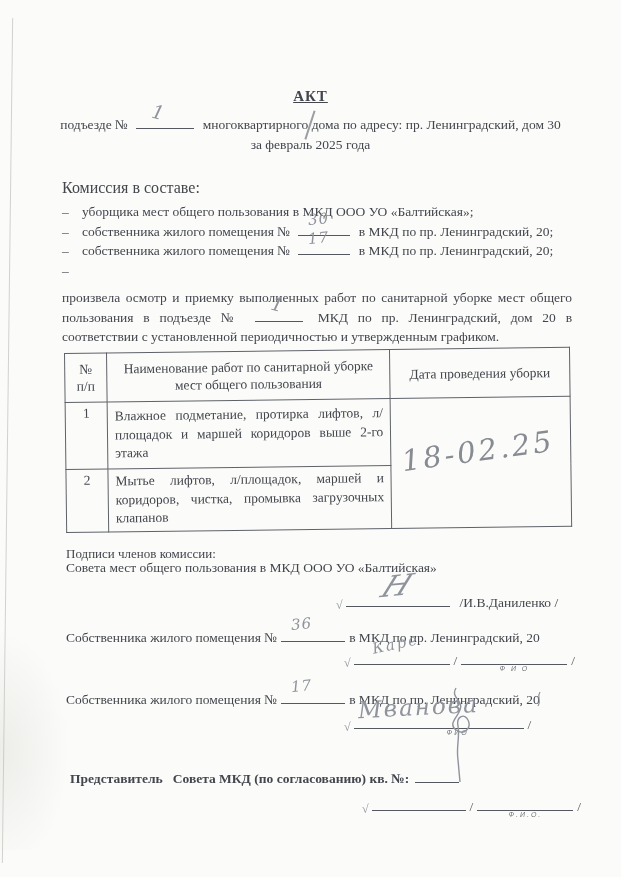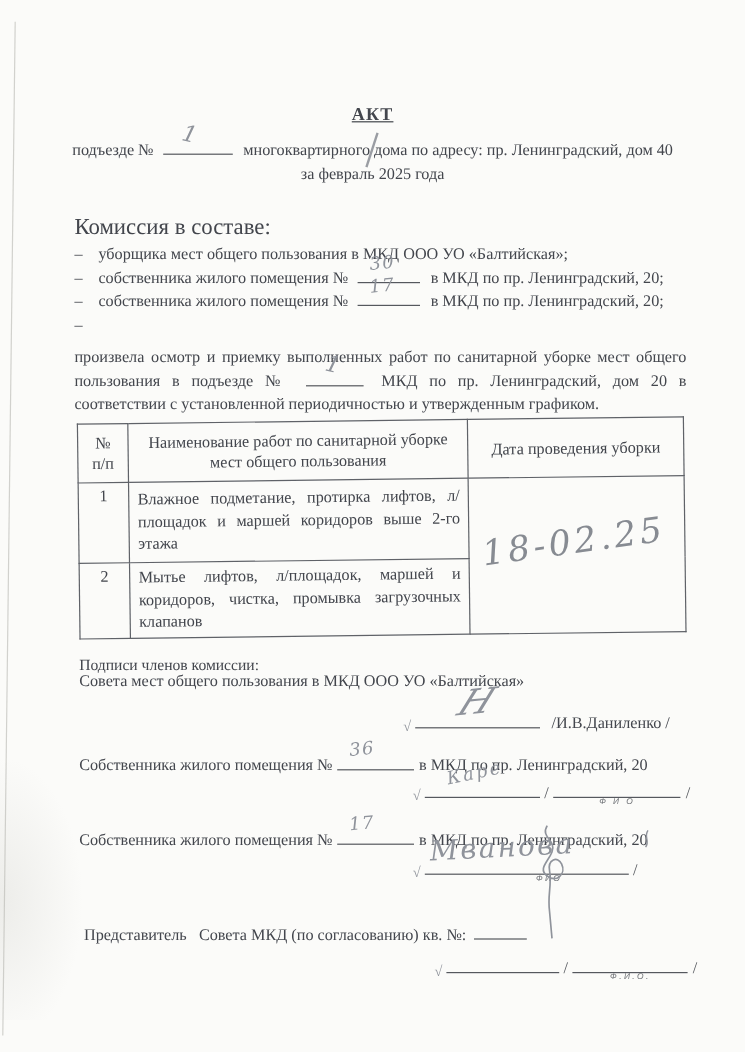--- a/index.html
+++ b/index.html
@@ -25,21 +25,21 @@
 
   .intro{position:absolute;top:115px;left:0;width:100%;text-align:center;
     font-size:13.5px;line-height:20px;}
 
   .blank{display:inline-block;border-bottom:1px solid #55585e;position:relative;
     vertical-align:baseline;height:13px;}
   .hw{font-family:"DejaVu Serif",serif;font-style:italic;color:#8f939b;position:absolute;white-space:nowrap;}
   .hw-one{font-size:19px;left:16px;top:-13px;transform:rotate(14deg);}
   .hw-num{font-size:15px;left:10px;top:-12px;transform:rotate(-5deg);letter-spacing:1px;}
 
-  .commission-heading{position:absolute;left:62px;top:179px;font-size:19px;}
+  .commission-heading{position:absolute;left:62px;top:179px;font-size:16px;}
   .members{position:absolute;left:62px;top:202px;width:512px;margin:0;padding:0;list-style:none;
     font-size:13.5px;line-height:19.5px;}
   .members li{display:flex;align-items:baseline;}
   .members .dash{width:20px;flex:none;}
 
   .inspection{position:absolute;left:62px;top:288px;width:510px;margin:0;
     font-size:13.5px;line-height:19.5px;text-align:justify;}
 
   .worktable{position:absolute;left:64px;top:353px;width:506px;
     border-collapse:collapse;transform:rotate(-.7deg);transform-origin:left top;
@@ -77,21 +77,21 @@
   <div class="stray-stroke"></div>
 
   <h1 class="title">АКТ</h1>
 
   <div class="intro">
     <div>
       <span>подъезде №</span>
       <span class="blank" style="width:58px;margin:0 5px;">
         <i class="hw hw-one">1</i>
       </span>
-      <span>многоквартирного дома по адресу: пр. Ленинградский, дом 40</span>
+      <span>многоквартирного дома по адресу: пр. Ленинградский, дом 30</span>
     </div>
     <div>за февраль 2025 года</div>
   </div>
 
   <div class="commission-heading">Комиссия в составе:</div>
 
   <ul class="members">
     <li>
       <span class="dash">–</span>
       <span>уборщика мест общего пользования в МКД ООО УО «Балтийская»;</span>
@@ -199,21 +199,21 @@
       <i class="hw hw-sig-owner2">Мванова</i>
       <i class="fio" style="text-align:right;padding-right:55px;box-sizing:border-box;">ФИО</i>
     </span>
     <span class="slash">/</span>
   </div>
   <svg class="flourish" width="150" height="100" viewBox="0 0 150 100">
     <path d="M38,4 c -6,10 8,12 4,22 c -3,8 -12,14 -4,20 c 8,6 16,-2 12,-10 c -3,-7 -12,-4 -10,6 c 2,12 -2,20 0,34 l 2,22" fill="none" stroke="#8f939b" stroke-width="1.4"></path>
     <path d="M122,8 c -4,6 2,8 -2,14" fill="none" stroke="#8f939b" stroke-width="1.2"></path>
   </svg>
 
-  <div class="sigrow" style="left:70px;top:768px;">
+  <div class="sigrow" style="left:70px;top:768px;font-weight:bold;">
     <span style="white-space:pre;">Представитель   Совета МКД (по согласованию) кв. №:</span>
     <span class="sline" style="width:44px;margin-left:6px;"></span>
   </div>
   <div class="sigrow" style="left:362px;top:796px;">
     <span class="tick">√</span>
     <span class="sline" style="width:94px;"></span>
     <span class="slash">/</span>
     <span class="sline" style="width:96px;">
       <i class="fio">Ф.И.О.</i>
     </span>

